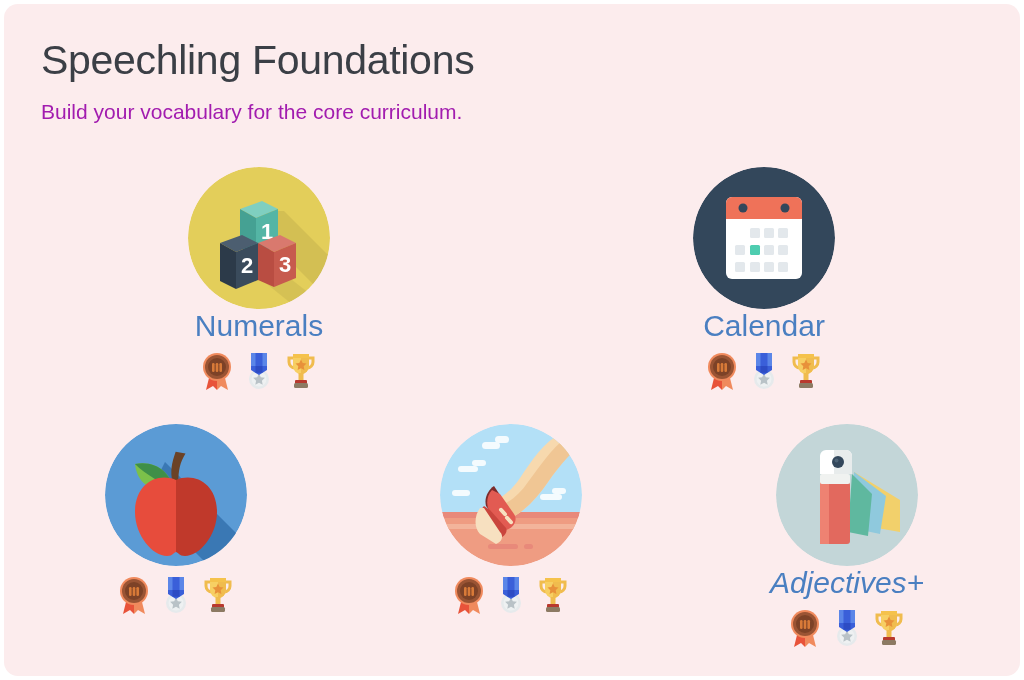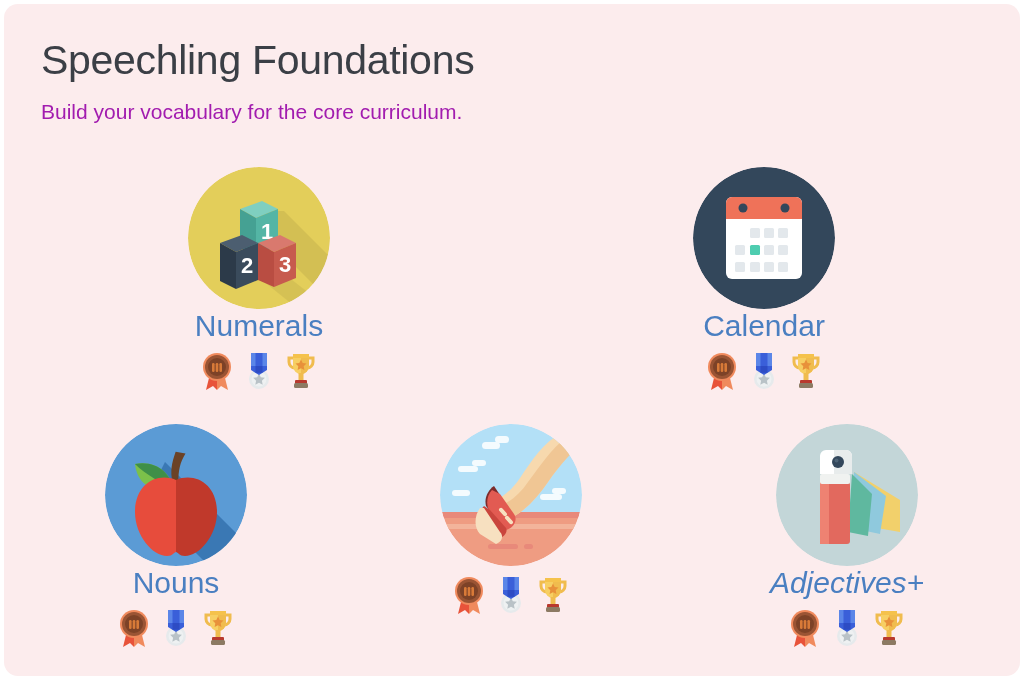--- a/index.html
+++ b/index.html
@@ -238,21 +238,20 @@
         <svg class="icon-svg" viewBox="0 0 142 142" xmlns="http://www.w3.org/2000/svg">
           <circle cx="71" cy="71" r="71" fill="#5b9bd5"></circle>
           <path d="M60 38 L142 120 L142 142 L104 142 L40 78 Z" fill="#2f6ca8" opacity="0.75"></path>
           <path d="M68 28 C66 40 66 48 70 58 L76 58 C74 46 74 38 78 28 Z" fill="#6b4226" transform="rotate(10 71 43)"></path>
           <path d="M30 40 C52 36 66 50 69 66 C48 70 32 60 30 40 Z" fill="#7cc04a"></path>
           <path d="M30 40 C52 36 66 50 69 66 C55 58 40 50 30 40 Z" fill="#3f8f48"></path>
           <path d="M71 56 C52 48 30 60 30 88 C30 112 48 132 62 132 C68 132 69 128 71 128 Z" fill="#e74c3c"></path>
           <path d="M71 56 C90 48 112 60 112 88 C112 112 94 132 80 132 C74 132 73 128 71 128 Z" fill="#c0392b"></path>
         </svg>
       </div>
-      <span class="course-label">Nouns</span>
       <div class="badges">
         <span class="badge">
           <svg viewBox="0 0 34 40" xmlns="http://www.w3.org/2000/svg">
             <polygon points="10,24 6,40 13,36 17,40 17,24" fill="#e8533a"></polygon>
             <polygon points="24,24 28,40 21,36 17,40 17,24" fill="#f08a5d"></polygon>
             <circle cx="17" cy="17" r="14" fill="#f08a5d"></circle>
             <circle cx="17" cy="17" r="12" fill="#9a5434"></circle>
             <circle cx="17" cy="17" r="9" fill="#7d4227"></circle>
             <rect x="12" y="13" width="2.6" height="9" rx="1.2" fill="#d87a38"></rect>
             <rect x="15.7" y="13" width="2.6" height="9" rx="1.2" fill="#d87a38"></rect>

